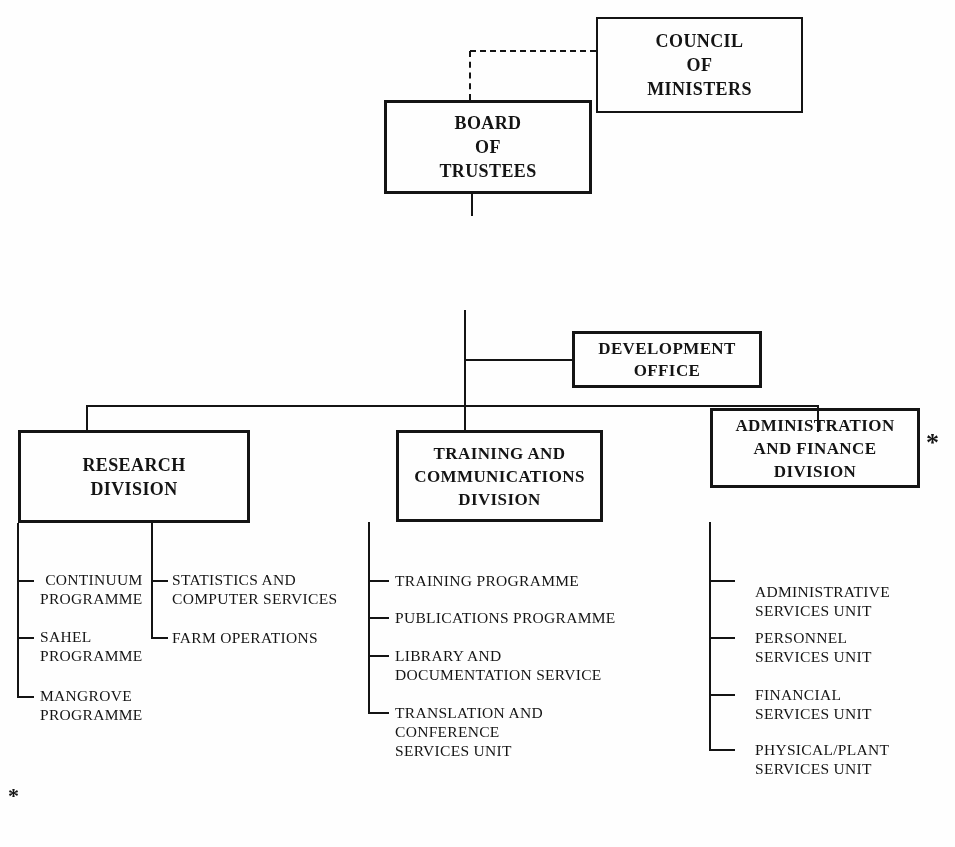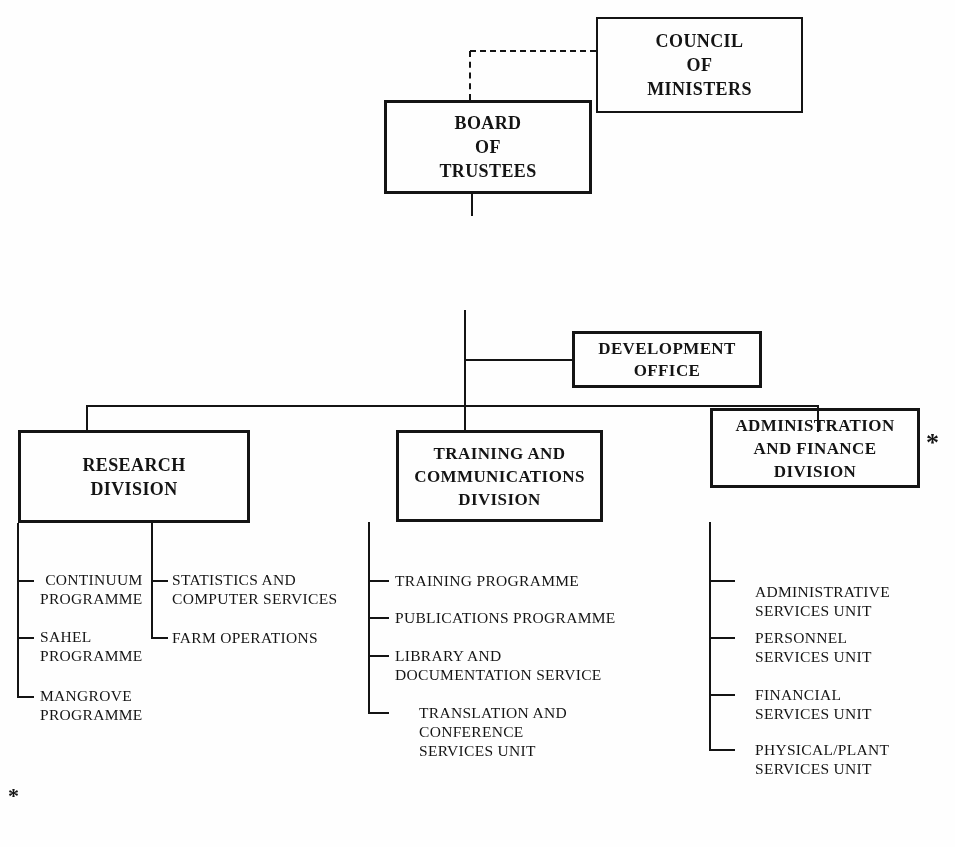--- a/index.html
+++ b/index.html
@@ -132,21 +132,21 @@
   <div class="ln" style="left:368px; top:522px; width:2px; height:192px;"></div>
   <div class="ln" style="left:368px; top:580px; width:21px; height:2px;"></div>
   <div class="ln" style="left:368px; top:617px; width:21px; height:2px;"></div>
   <div class="ln" style="left:368px; top:655px; width:21px; height:2px;"></div>
   <div class="ln" style="left:368px; top:712px; width:21px; height:2px;"></div>
 
   <div class="leaf" style="left:395px; top:571px;">TRAINING PROGRAMME</div>
   <div class="leaf" style="left:395px; top:608px;">PUBLICATIONS PROGRAMME</div>
   <div class="leaf" style="left:395px; top:646px;">LIBRARY AND
 DOCUMENTATION SERVICE</div>
-  <div class="leaf" style="left:395px; top:703px;margin-left:24px;">TRANSLATION AND
+  <div class="leaf" style="left:395px; top:703px;">TRANSLATION AND
 CONFERENCE
 SERVICES UNIT</div>
 
   <div class="ln" style="left:709px; top:522px; width:2px; height:229px;"></div>
   <div class="ln" style="left:709px; top:580px; width:26px; height:2px;"></div>
   <div class="ln" style="left:709px; top:637px; width:26px; height:2px;"></div>
   <div class="ln" style="left:709px; top:694px; width:26px; height:2px;"></div>
   <div class="ln" style="left:709px; top:749px; width:26px; height:2px;"></div>
 
   <div class="leaf" style="left:755px; top:571px;margin-top:11px;">ADMINISTRATIVE

